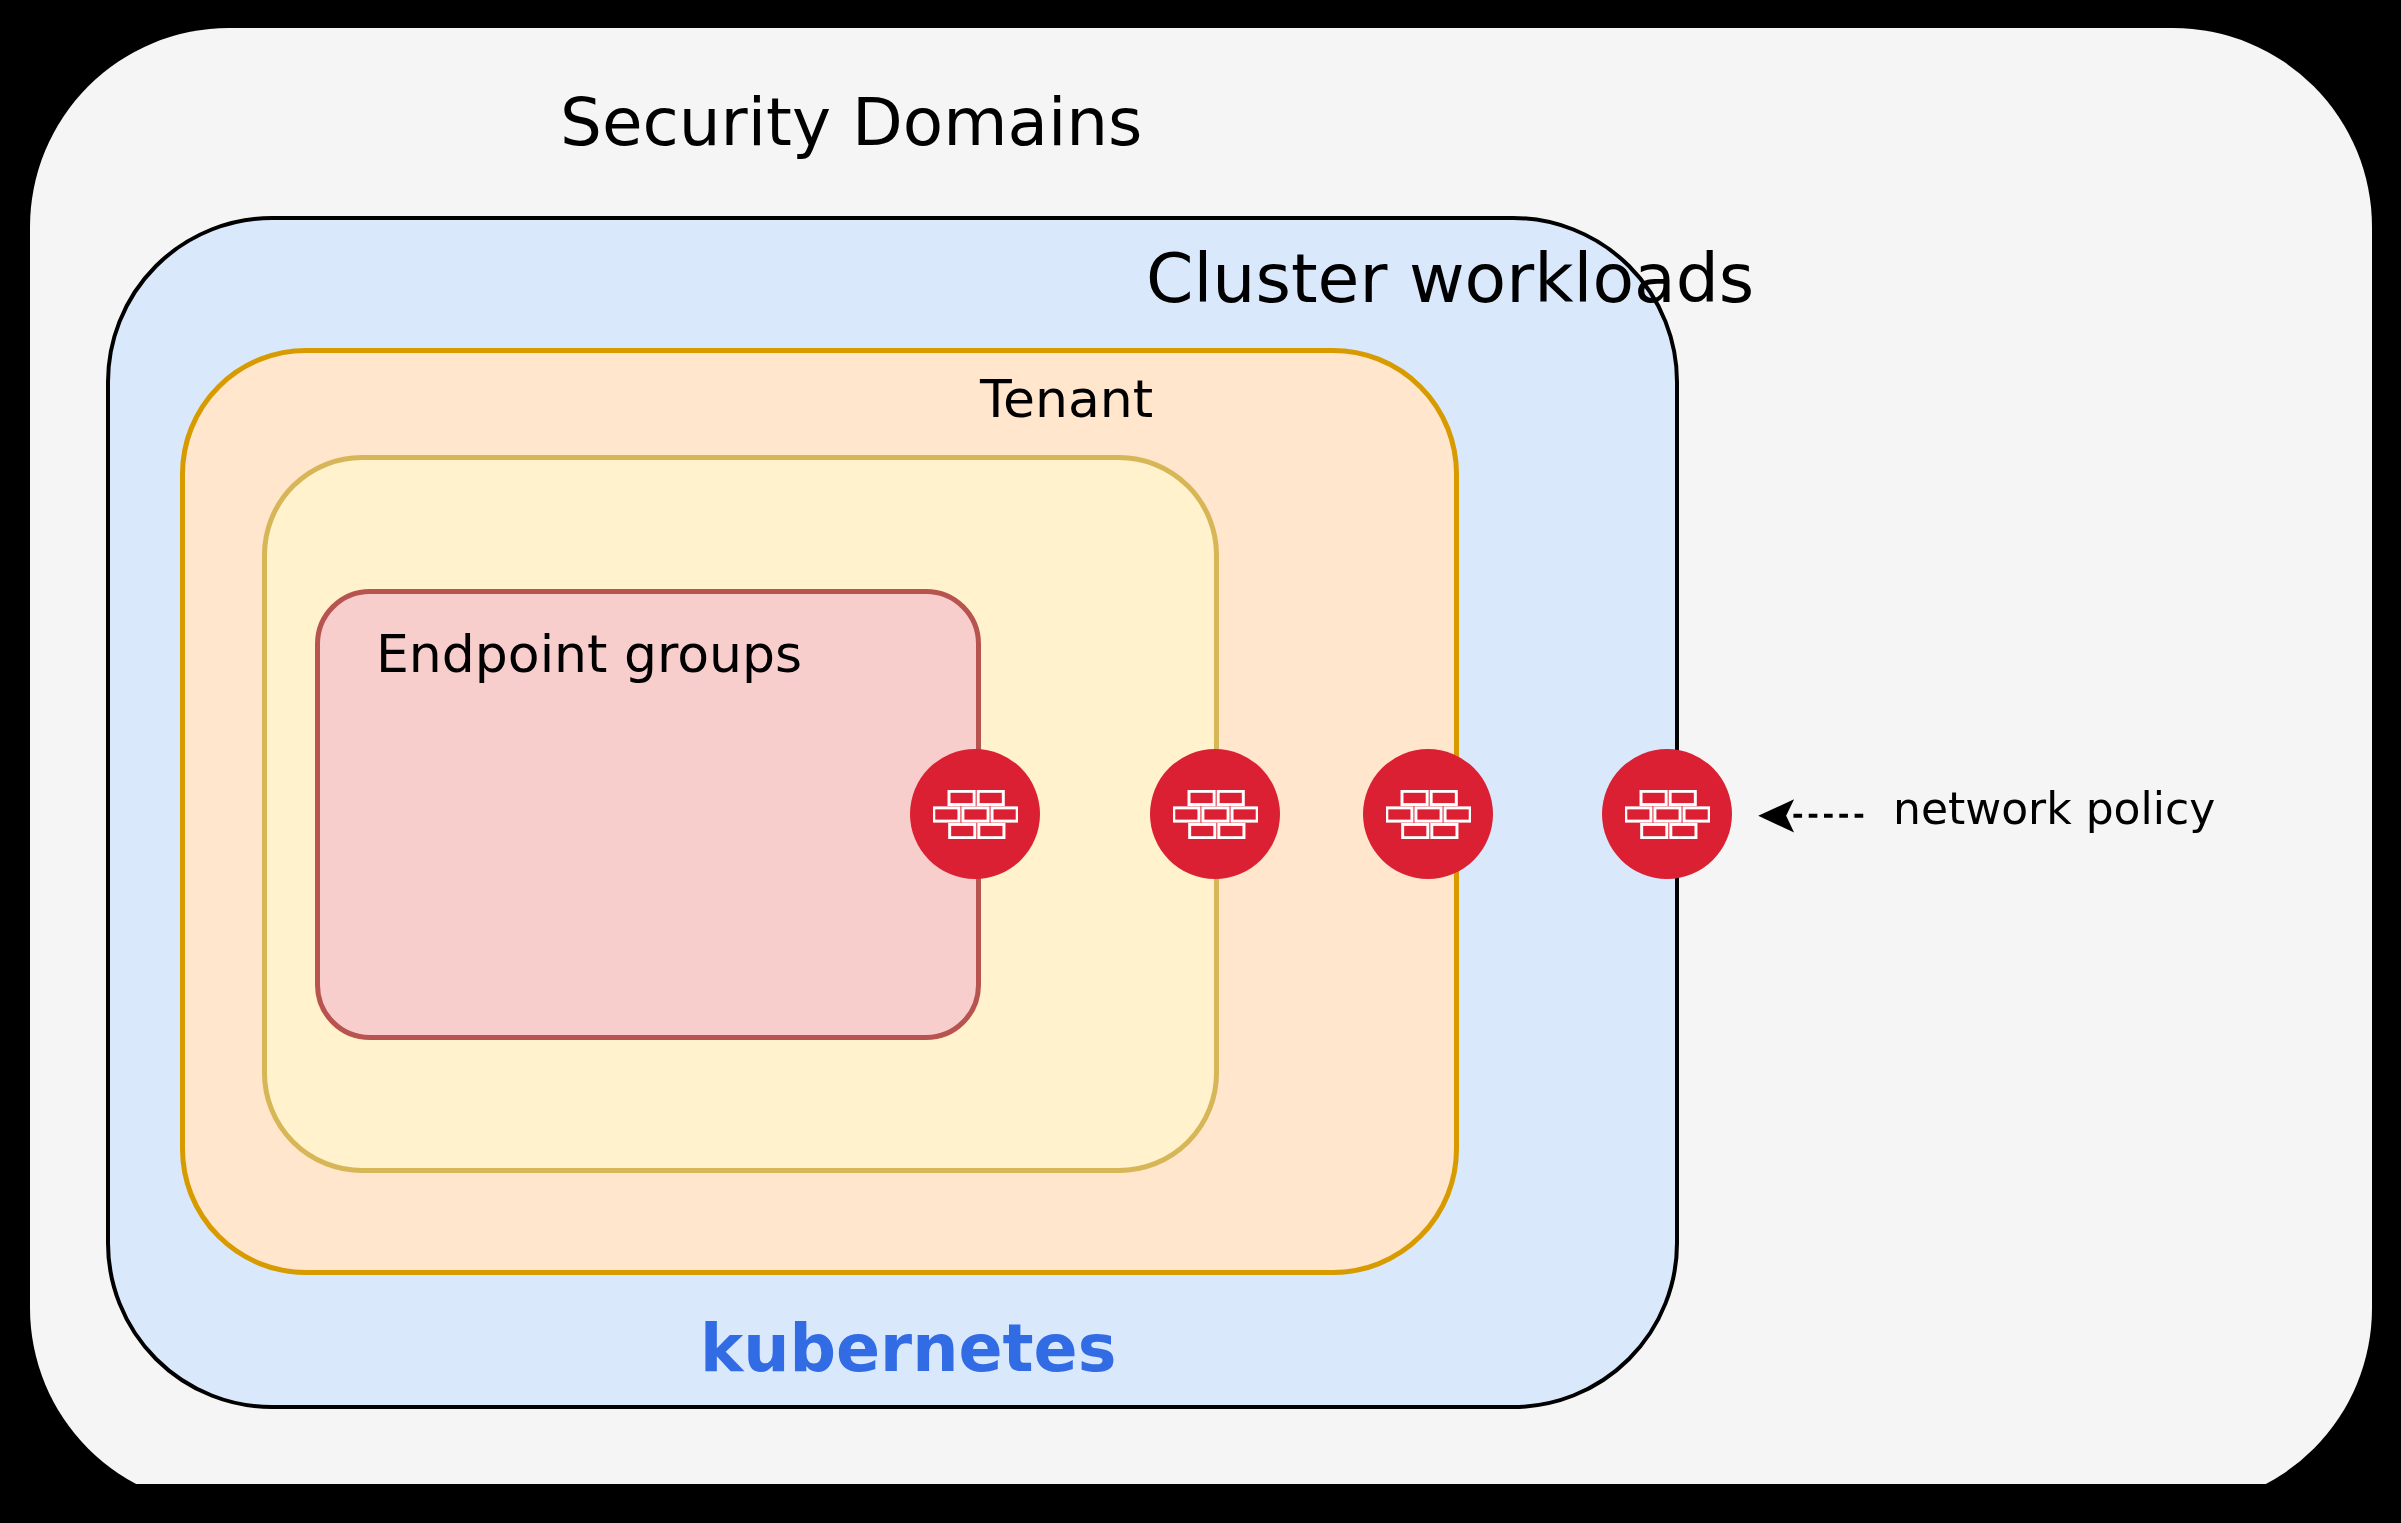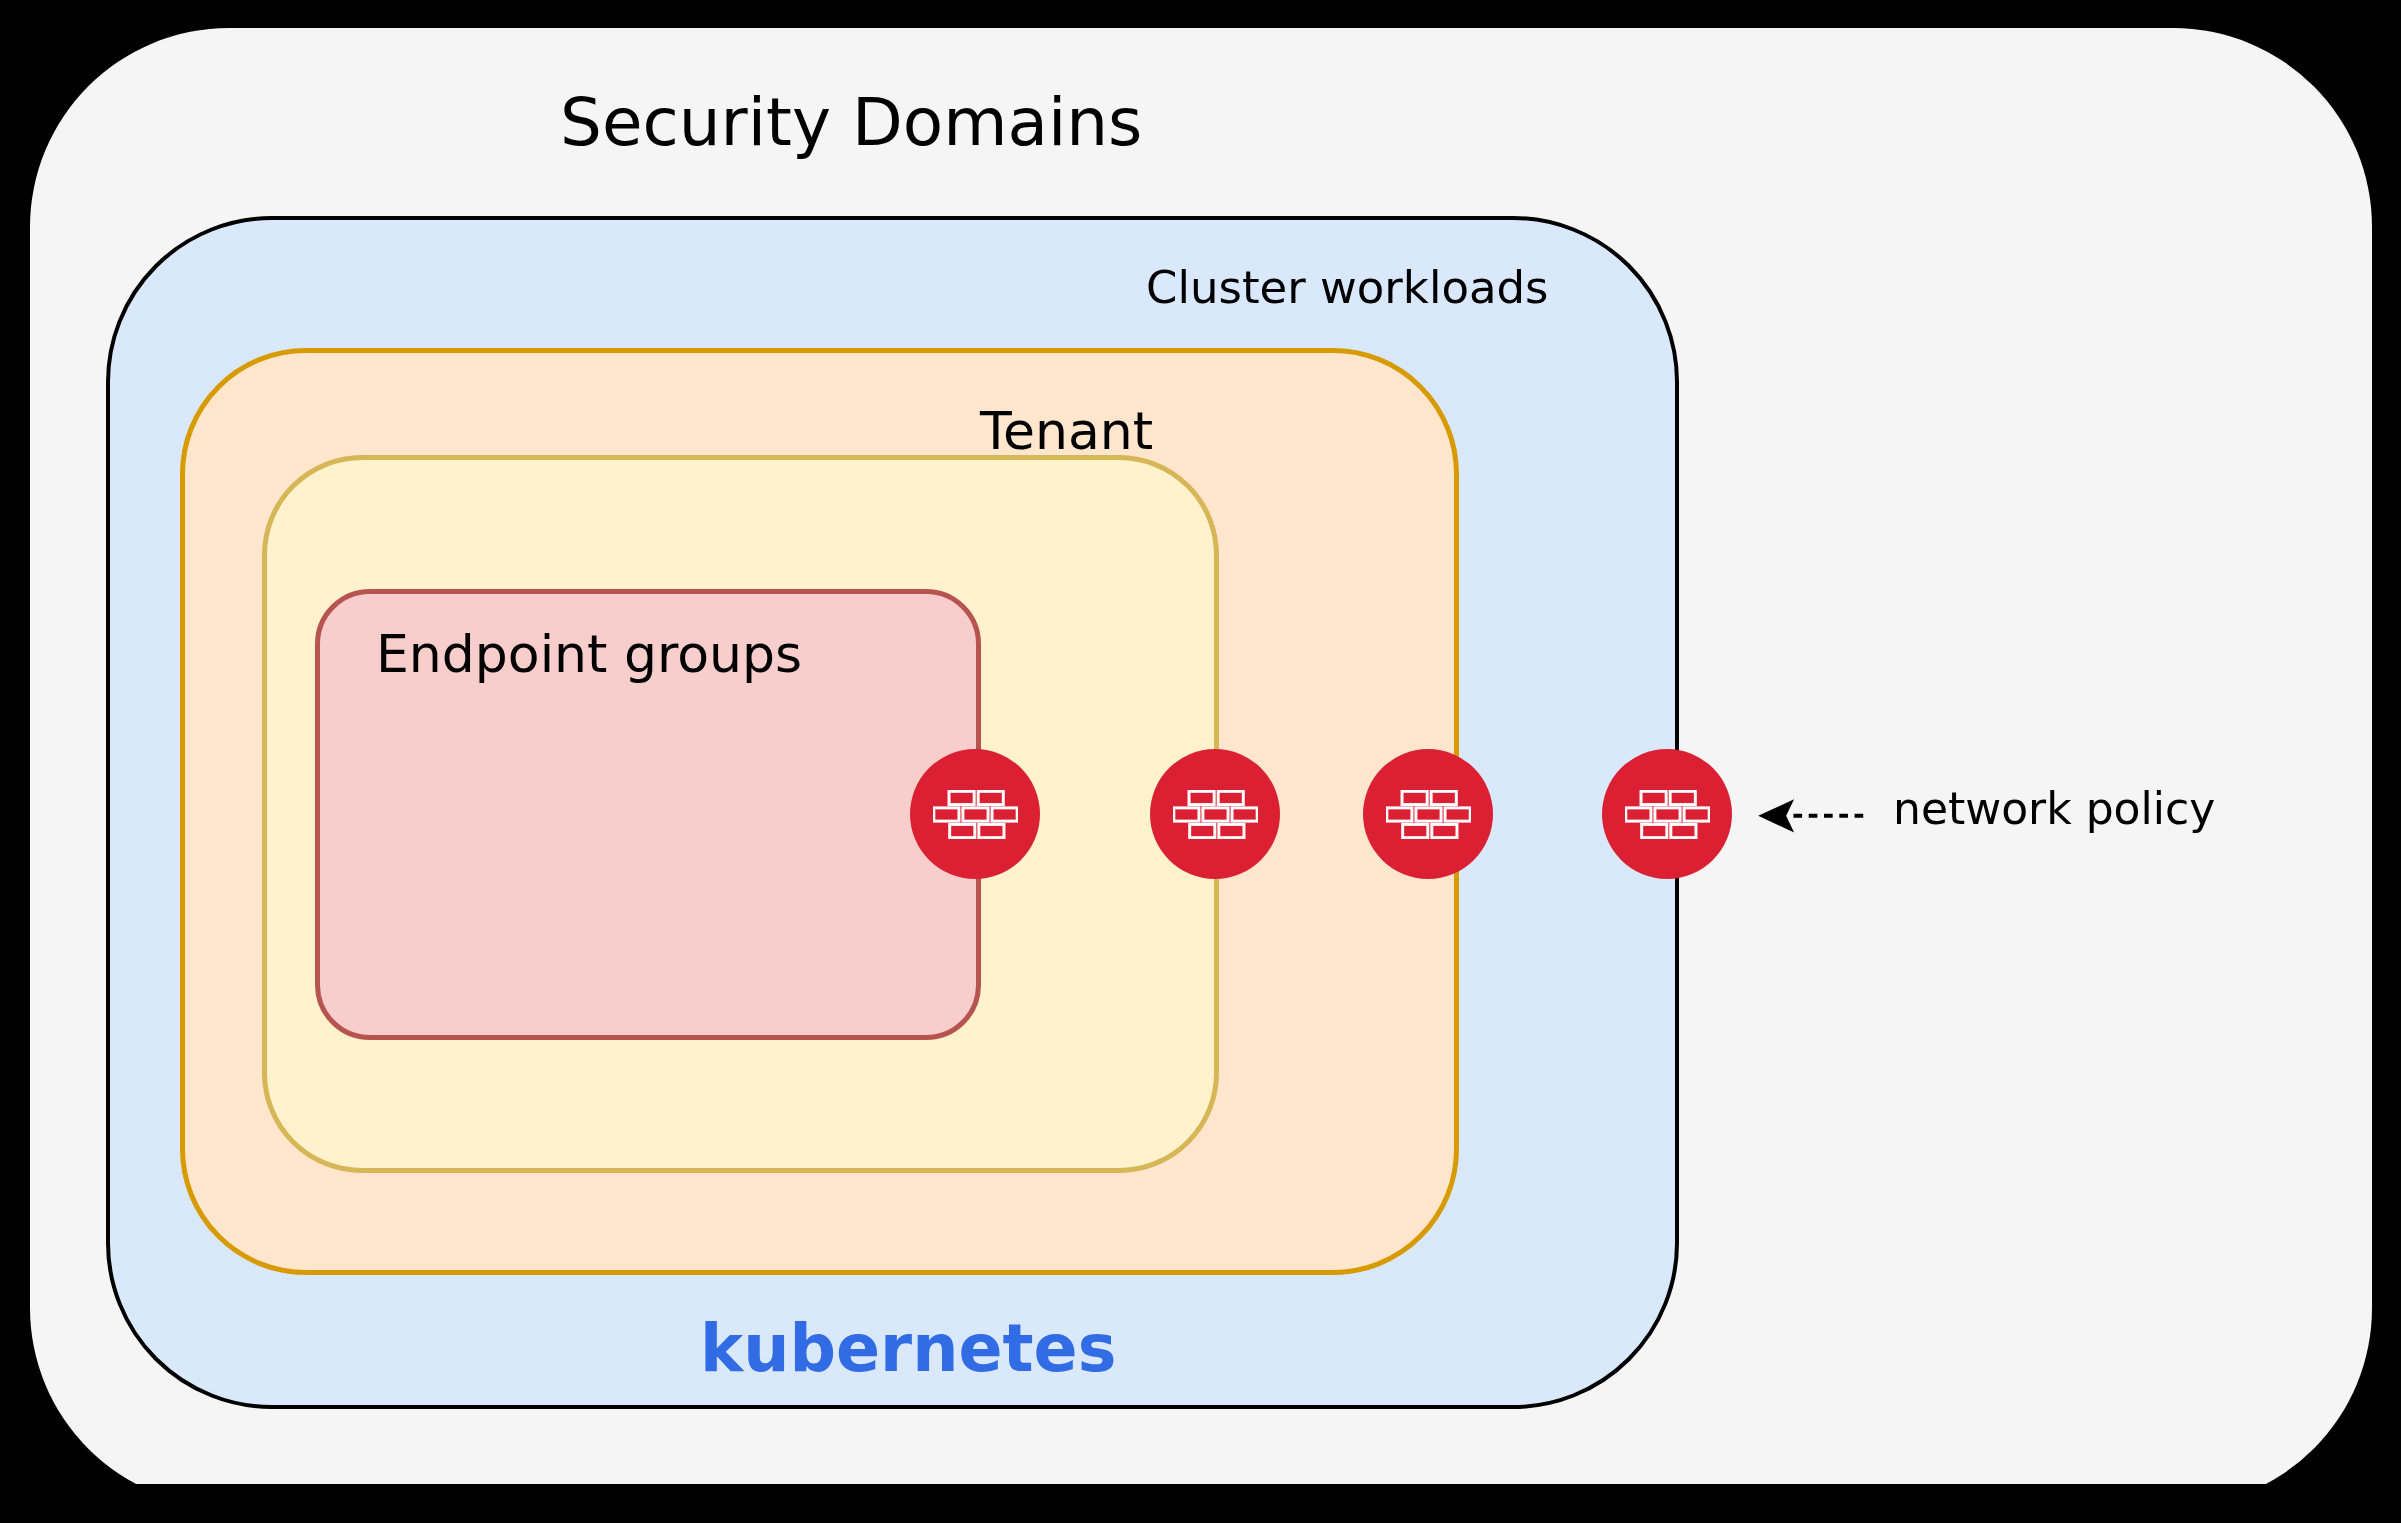--- a/index.html
+++ b/index.html
@@ -59,22 +59,22 @@
   }
   .box-endpoint{
     left:315px;top:589px;width:666px;height:451px;
     background:var(--endpoint-fill);
     border:5.3px solid var(--endpoint-stroke);
     border-radius:55px;
   }
 
   
   .lbl-title{left:560px;top:90px;font-size:66px;}
-  .lbl-cluster{left:1146px;top:265px;font-size:45px;}
-  .lbl-tenant{left:980px;top:373px;font-size:52px;margin-top:32px;}
+  .lbl-cluster{left:1146px;top:245px;font-size:68px;}
+  .lbl-tenant{left:980px;top:373px;font-size:52px;}
   .lbl-namespace{left:695px;top:477px;font-size:52px;}
   .lbl-endpoint{left:376px;top:628px;font-size:52px;}
   .lbl-kubernetes{left:700px;top:1316px;font-size:65px;font-weight:bold;color:var(--k8s-blue);}
   .lbl-policy{left:1893px;top:787px;font-size:44px;}
 
   
   .fw{
     position:absolute;
     width:130px;height:130px;
     border-radius:50%;

